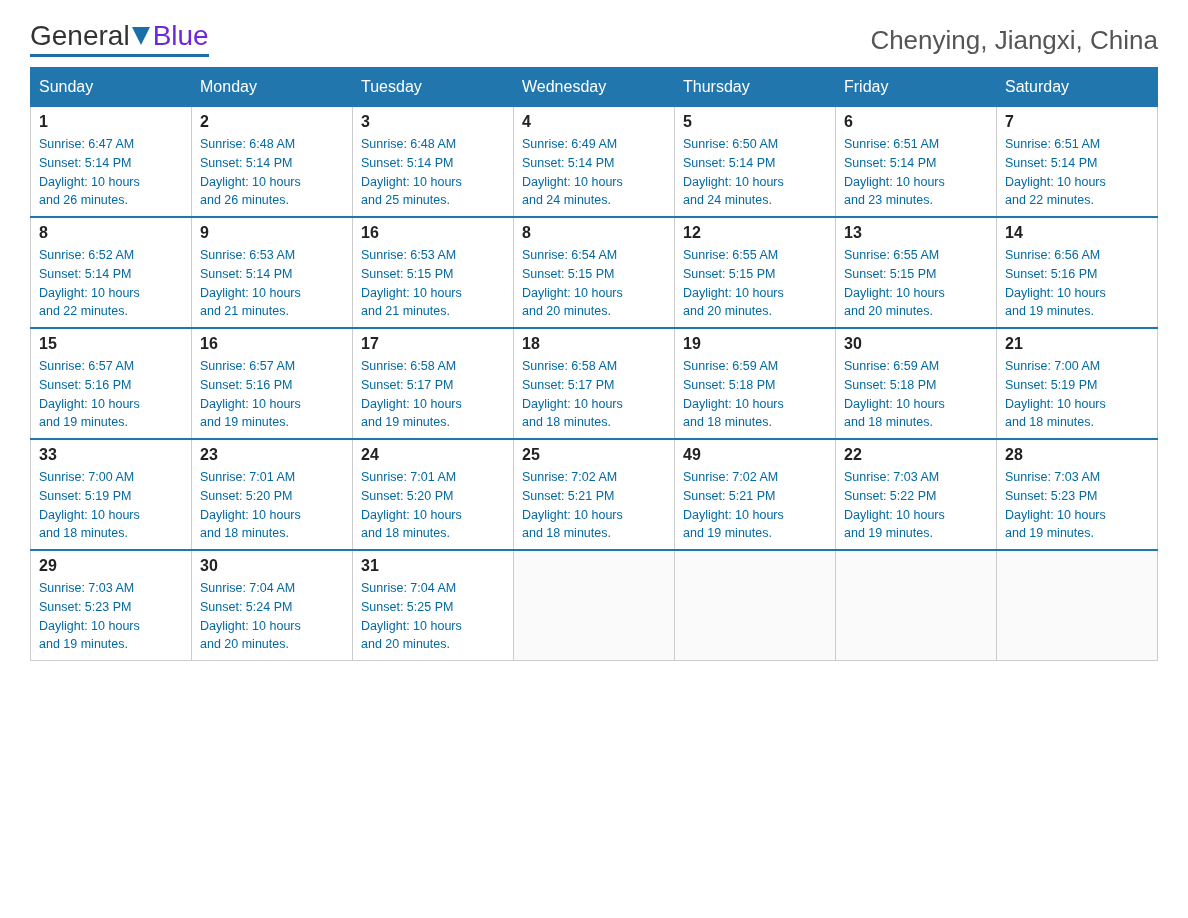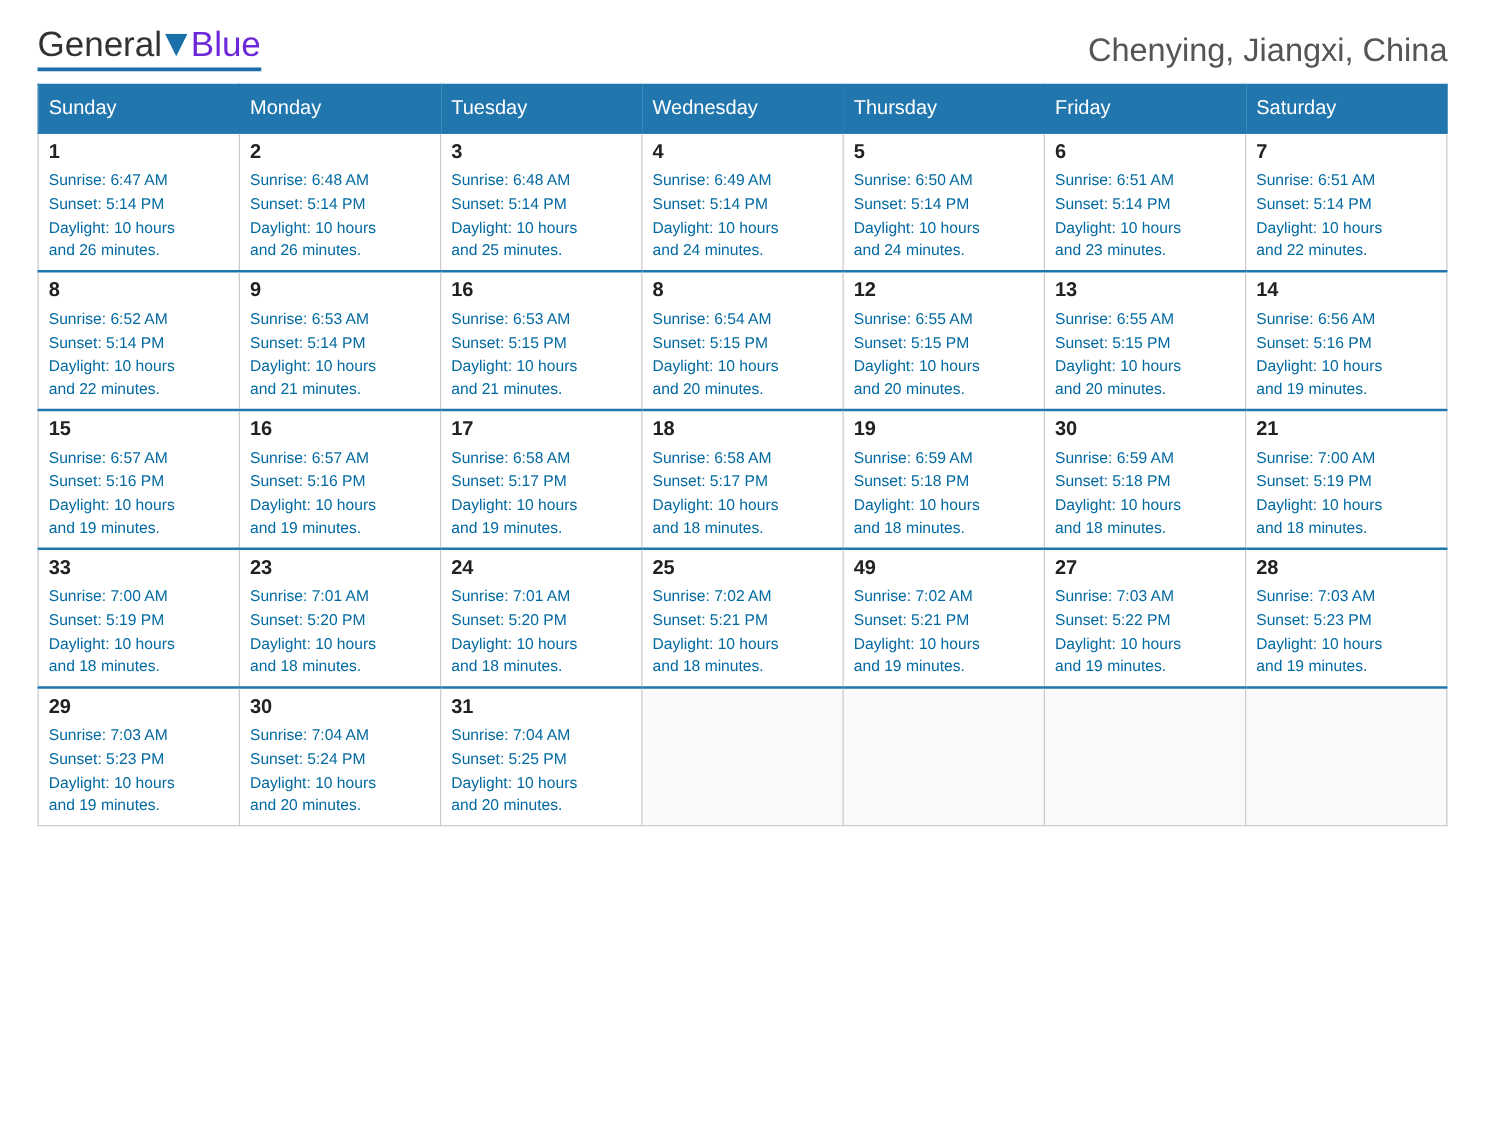--- a/index.html
+++ b/index.html
@@ -228,21 +228,21 @@
         </td>
         <td>
           <div class="day-number">25</div>
           <div class="day-info">Sunrise: 7:02 AM<br>Sunset: 5:21 PM<br>Daylight: 10 hours<br>and 18 minutes.</div>
         </td>
         <td>
           <div class="day-number">49</div>
           <div class="day-info">Sunrise: 7:02 AM<br>Sunset: 5:21 PM<br>Daylight: 10 hours<br>and 19 minutes.</div>
         </td>
         <td>
-          <div class="day-number">27</div>
+          <div class="day-number">22</div>
           <div class="day-info">Sunrise: 7:03 AM<br>Sunset: 5:22 PM<br>Daylight: 10 hours<br>and 19 minutes.</div>
         </td>
         <td>
           <div class="day-number">28</div>
           <div class="day-info">Sunrise: 7:03 AM<br>Sunset: 5:23 PM<br>Daylight: 10 hours<br>and 19 minutes.</div>
         </td>
       </tr>
       <tr class="row-divider">
         <td>
           <div class="day-number">29</div>

